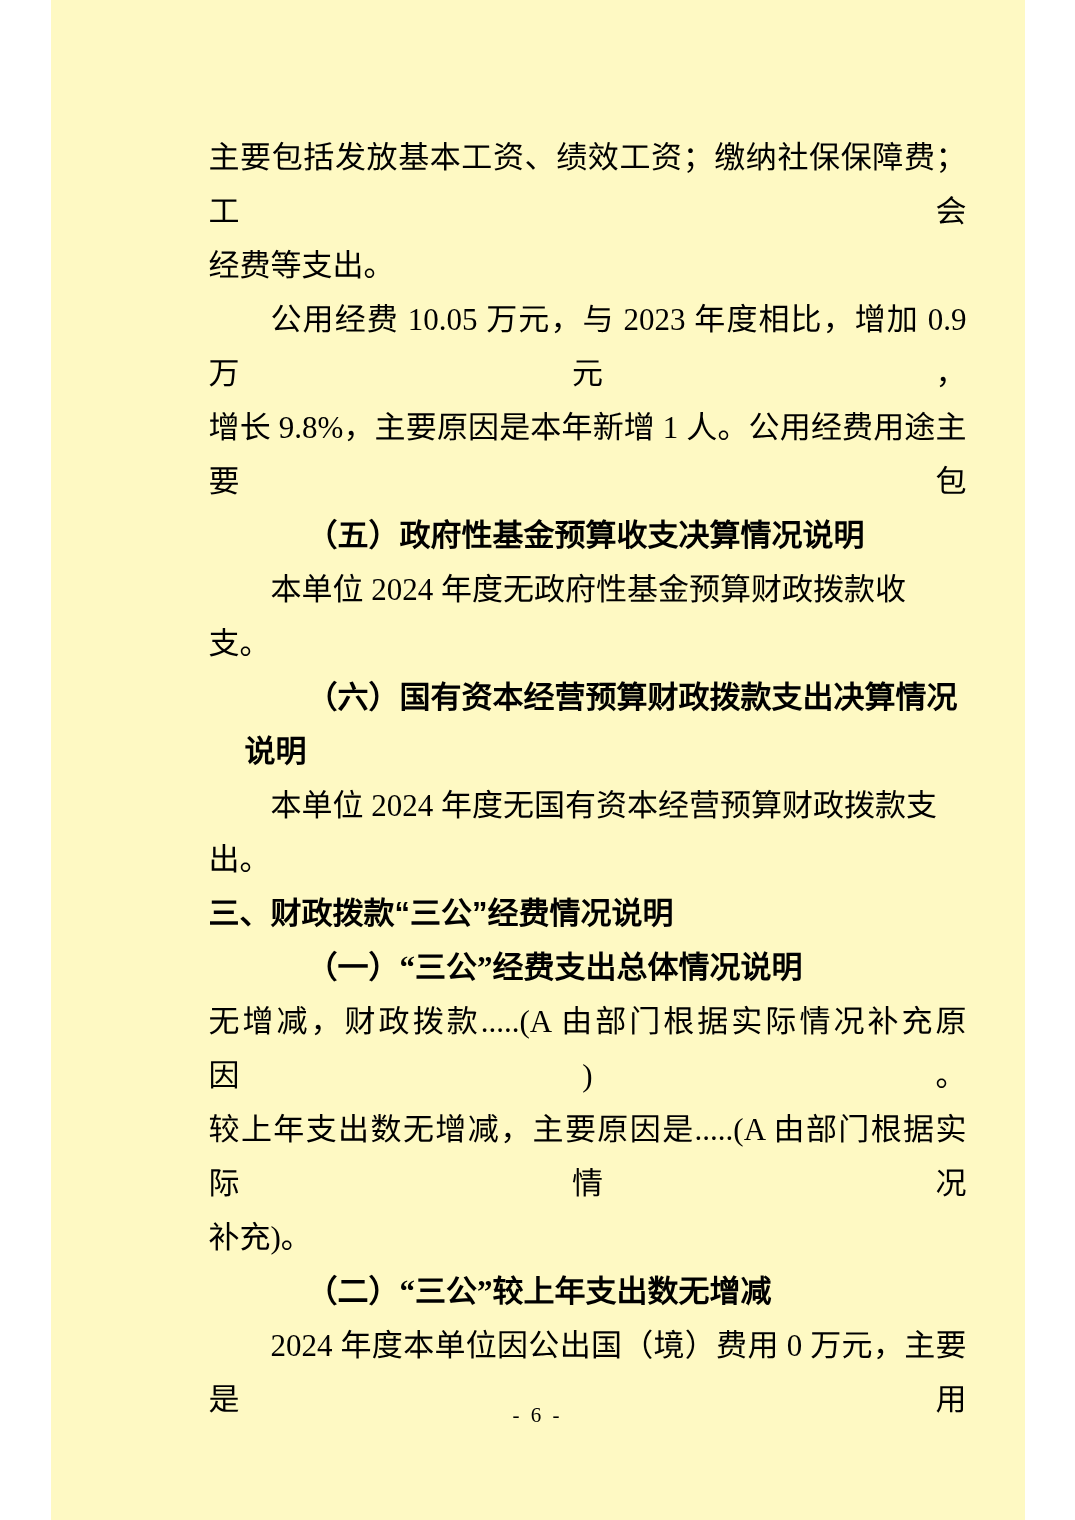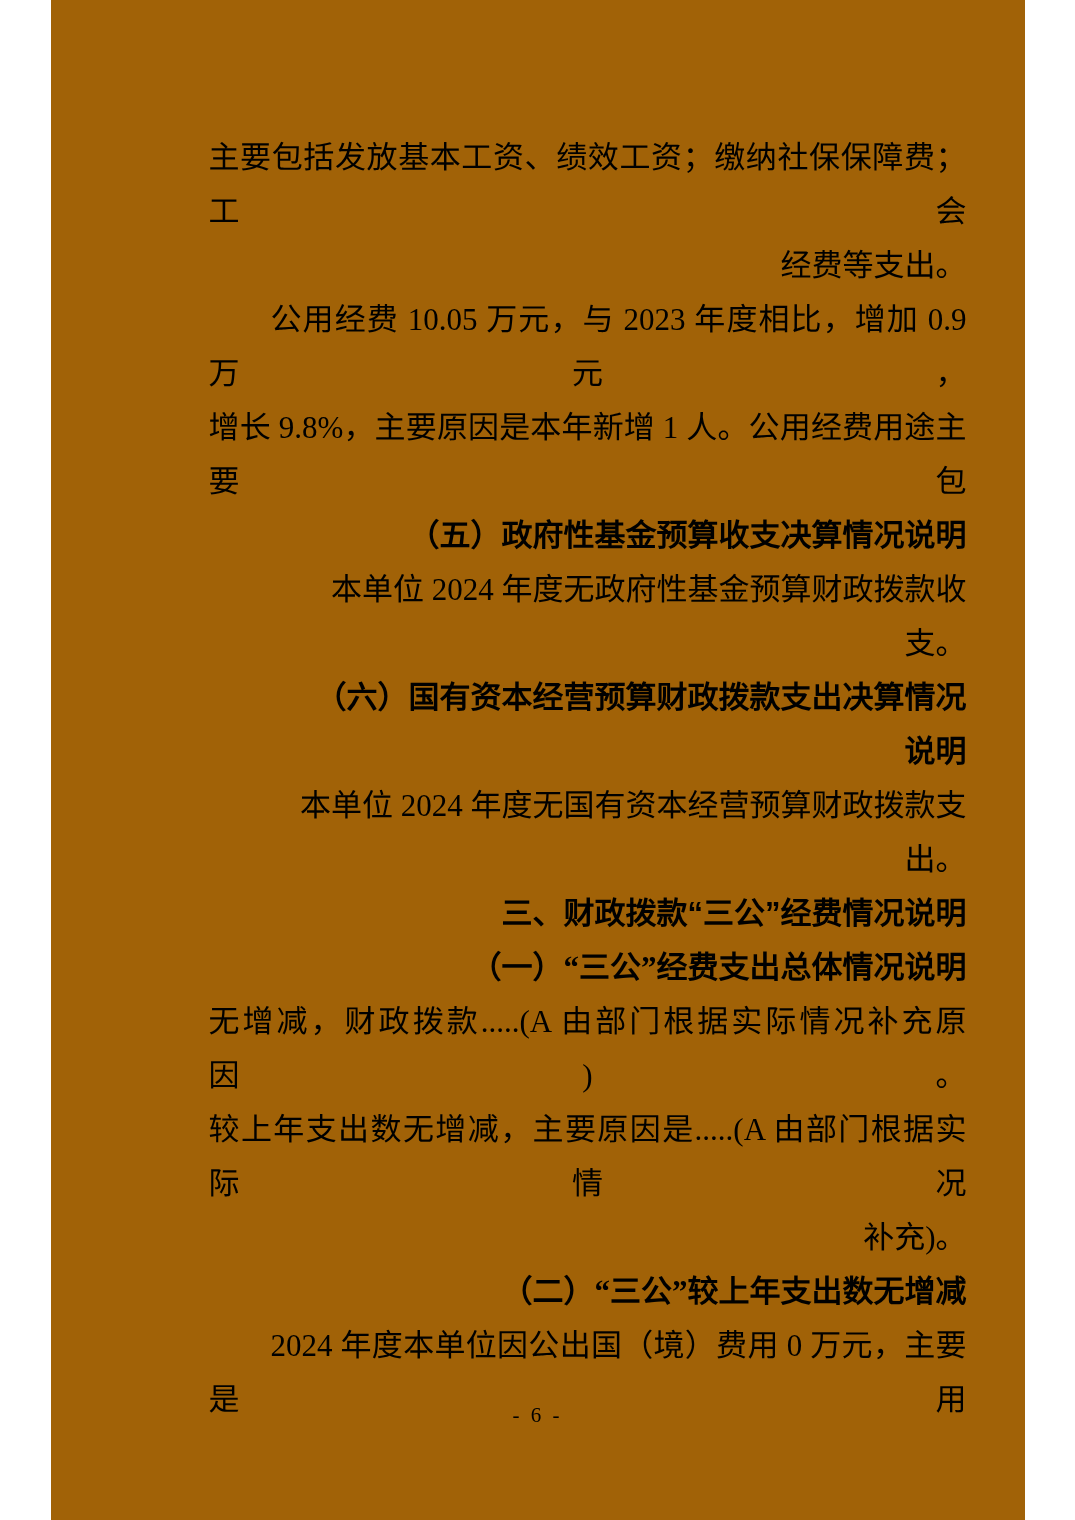--- a/index.html
+++ b/index.html
@@ -1,35 +1,35 @@
 <!DOCTYPE html>
 <html lang="zh-CN"><head>
 <meta charset="utf-8">
 <style>
   * { margin: 0; padding: 0; box-sizing: border-box; }
   html, body { background: #ffffff; }
   .page {
     position: relative;
     width: 974px;
     height: 1520px;
-    background: #a16207;
+    background: #fef9c3;
     color: #000000;
     font-family: "Liberation Serif", "DejaVu Serif", serif;
     overflow: hidden;
     margin: 0 auto;
   }
   .doc {
     position: absolute;
     left: 158px;
     top: 131px;
     width: 758px;
     font-size: 31px;
     line-height: 54px;
   }
-  .line { text-align: right; }
+  .line { text-align: left; }
   .line.fill { text-align: justify; text-align-last: justify; }
   .line.indent { text-indent: 62px; }
   .line.kai { font-weight: 700; margin-left: 36px; }
   .line.hei {
     font-weight: 700;
     font-family: "Liberation Sans", "DejaVu Sans", sans-serif;
   }
   .footer {
     position: absolute;
     left: 0;

